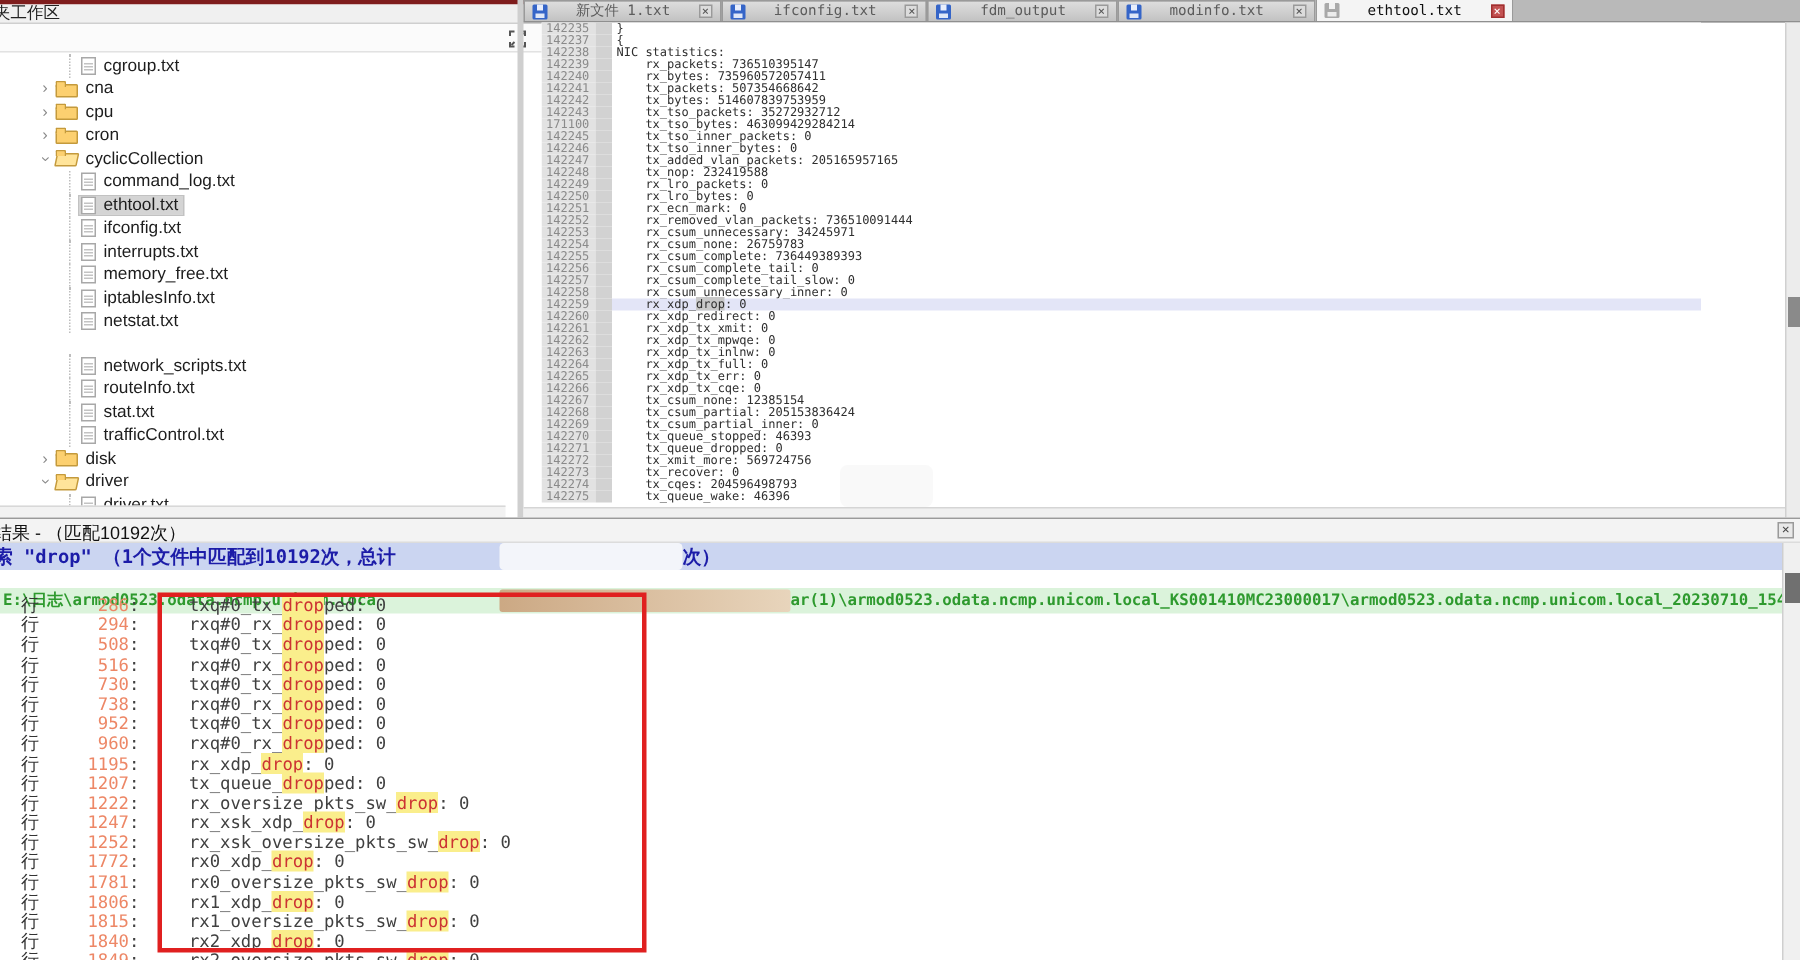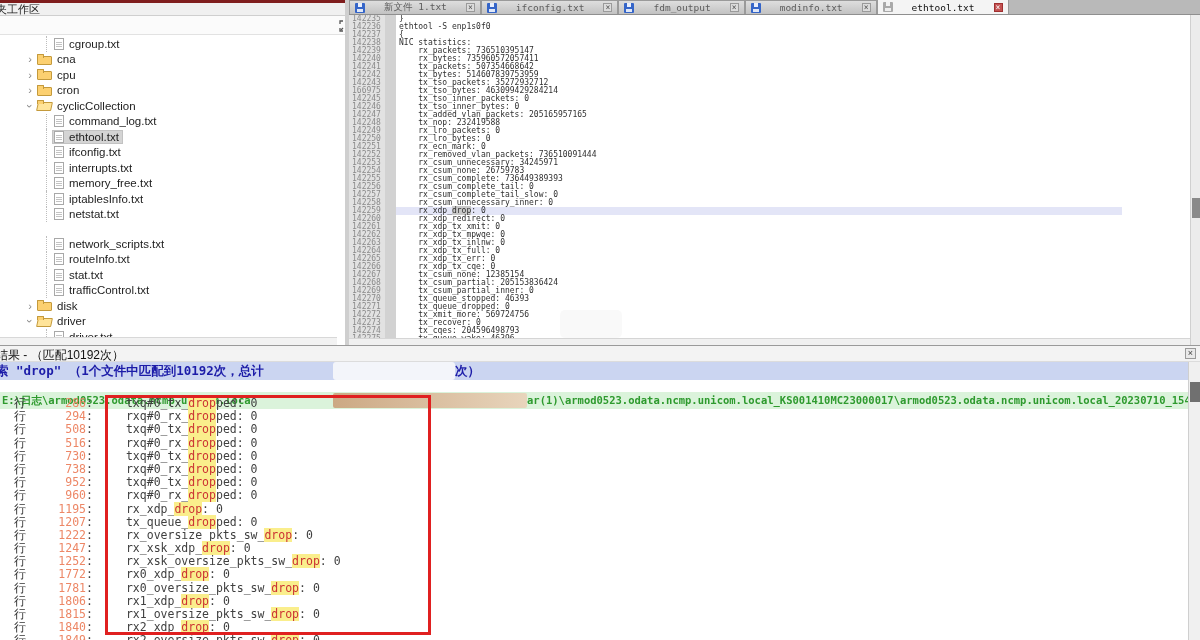--- a/index.html
+++ b/index.html
@@ -67,21 +67,21 @@
   .floppy { width:10px; height:10px; background:#3565c8; border-radius:1px;
             position:relative; display:inline-block; flex:none; }
   .floppy::before { content:""; position:absolute; left:3px; top:0; width:4px; height:4px; background:#e8eefc; }
   .floppy::after  { content:""; position:absolute; left:2px; bottom:1px; width:6px; height:3px; background:#dfe7f7; }
   .floppy.grey { background:#a9a9a9; }
   .floppy.grey::before { background:#f2f2f2; } .floppy.grey::after { background:#ededed; }
   .tclose { width:9px; height:9px; border:1px solid #9a9a9a; background:#dcdcdc; color:#555;
             font-size:8px; line-height:7px; text-align:center; flex:none; }
   .tab.active .tclose { background:#c35252; border-color:#a03030; color:#fff; }
 
-  #editor-body { position:absolute; left:0; top:15px; width:773px; height:323px;
+  #editor-body { position:absolute; left:12px; top:15px; width:773px; height:323px;
                  background:#fff; overflow:hidden; }
   .eline { display:flex; height:8px; line-height:8px; font-size:8px;
            font-family:"DejaVu Sans Mono", monospace; white-space:pre; color:#2f2f2f; }
   .eline .ln { width:36px; padding-left:3px; background:#e2e2e2; color:#8a8a8a; flex:none; }
   .eline .strip { width:11px; background:#d2d2d2; flex:none; }
   .eline.cur .code-bg { background:#e3e5f7; }
   .eline .code-bg { flex:1; padding-left:3px; }
   .word-hl { background:#c8c8c8; }
   #editor-hscroll { position:absolute; left:0; top:338px; width:841px; height:7px;
                     background:#f0f0f0; border-top:1px solid #d5d5d5; }
@@ -320,29 +320,28 @@
           <span class="tclose">×</span>
         </div>
         <div class="tab active">
           <span class="floppy grey"></span>
           <span class="tlabel">ethtool.txt</span>
           <span class="tclose">×</span>
         </div>
       </div>
     <div id="editor-body">
         <div class="eline"><span class="ln">142235</span><span class="strip"></span><span class="code-bg">}</span></div>
-        <div class="eline"><span class="ln">142236</span><span class="strip"></span><span class="code-bg">ethtool -S enp1s0f0</span></div>
         <div class="eline"><span class="ln">142237</span><span class="strip"></span><span class="code-bg">{</span></div>
         <div class="eline"><span class="ln">142238</span><span class="strip"></span><span class="code-bg">NIC statistics:</span></div>
         <div class="eline"><span class="ln">142239</span><span class="strip"></span><span class="code-bg">    rx_packets: 736510395147</span></div>
         <div class="eline"><span class="ln">142240</span><span class="strip"></span><span class="code-bg">    rx_bytes: 735960572057411</span></div>
         <div class="eline"><span class="ln">142241</span><span class="strip"></span><span class="code-bg">    tx_packets: 507354668642</span></div>
         <div class="eline"><span class="ln">142242</span><span class="strip"></span><span class="code-bg">    tx_bytes: 514607839753959</span></div>
         <div class="eline"><span class="ln">142243</span><span class="strip"></span><span class="code-bg">    tx_tso_packets: 35272932712</span></div>
-        <div class="eline"><span class="ln">166975</span><span class="strip"></span><span class="code-bg">    tx_tso_bytes: 463099429284214</span></div>
+        <div class="eline"><span class="ln">171100</span><span class="strip"></span><span class="code-bg">    tx_tso_bytes: 463099429284214</span></div>
         <div class="eline"><span class="ln">142245</span><span class="strip"></span><span class="code-bg">    tx_tso_inner_packets: 0</span></div>
         <div class="eline"><span class="ln">142246</span><span class="strip"></span><span class="code-bg">    tx_tso_inner_bytes: 0</span></div>
         <div class="eline"><span class="ln">142247</span><span class="strip"></span><span class="code-bg">    tx_added_vlan_packets: 205165957165</span></div>
         <div class="eline"><span class="ln">142248</span><span class="strip"></span><span class="code-bg">    tx_nop: 232419588</span></div>
         <div class="eline"><span class="ln">142249</span><span class="strip"></span><span class="code-bg">    rx_lro_packets: 0</span></div>
         <div class="eline"><span class="ln">142250</span><span class="strip"></span><span class="code-bg">    rx_lro_bytes: 0</span></div>
         <div class="eline"><span class="ln">142251</span><span class="strip"></span><span class="code-bg">    rx_ecn_mark: 0</span></div>
         <div class="eline"><span class="ln">142252</span><span class="strip"></span><span class="code-bg">    rx_removed_vlan_packets: 736510091444</span></div>
         <div class="eline"><span class="ln">142253</span><span class="strip"></span><span class="code-bg">    rx_csum_unnecessary: 34245971</span></div>
         <div class="eline"><span class="ln">142254</span><span class="strip"></span><span class="code-bg">    rx_csum_none: 26759783</span></div>

